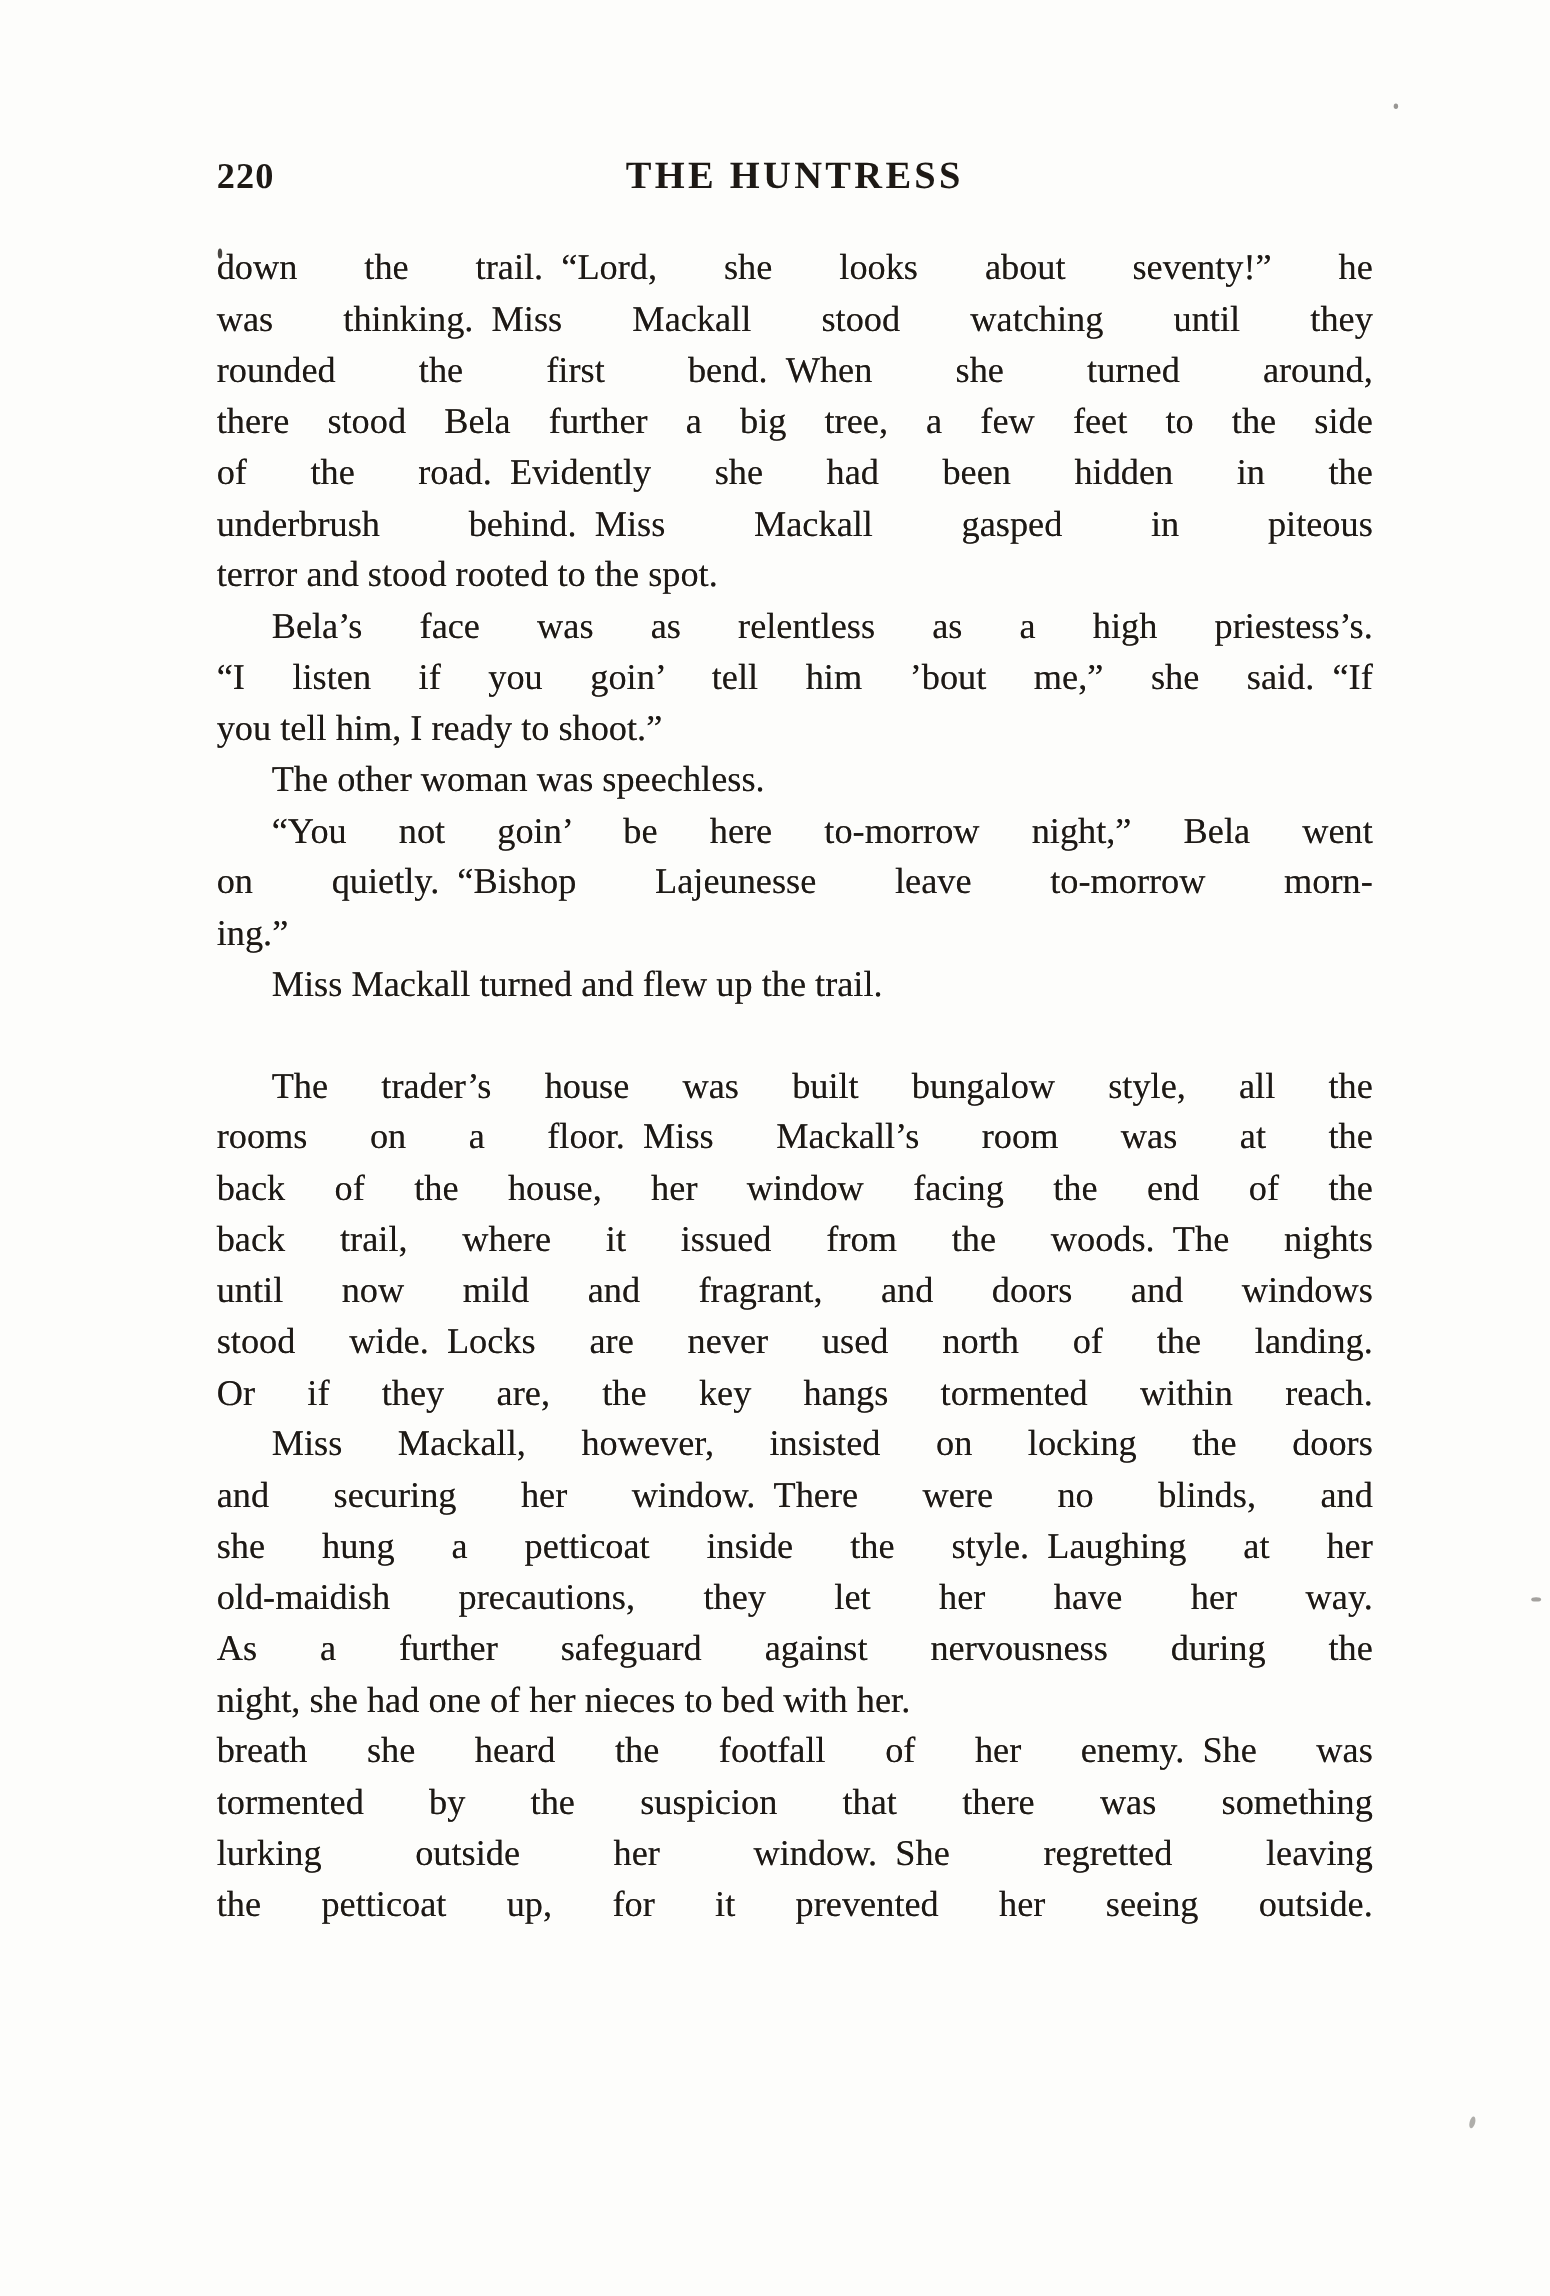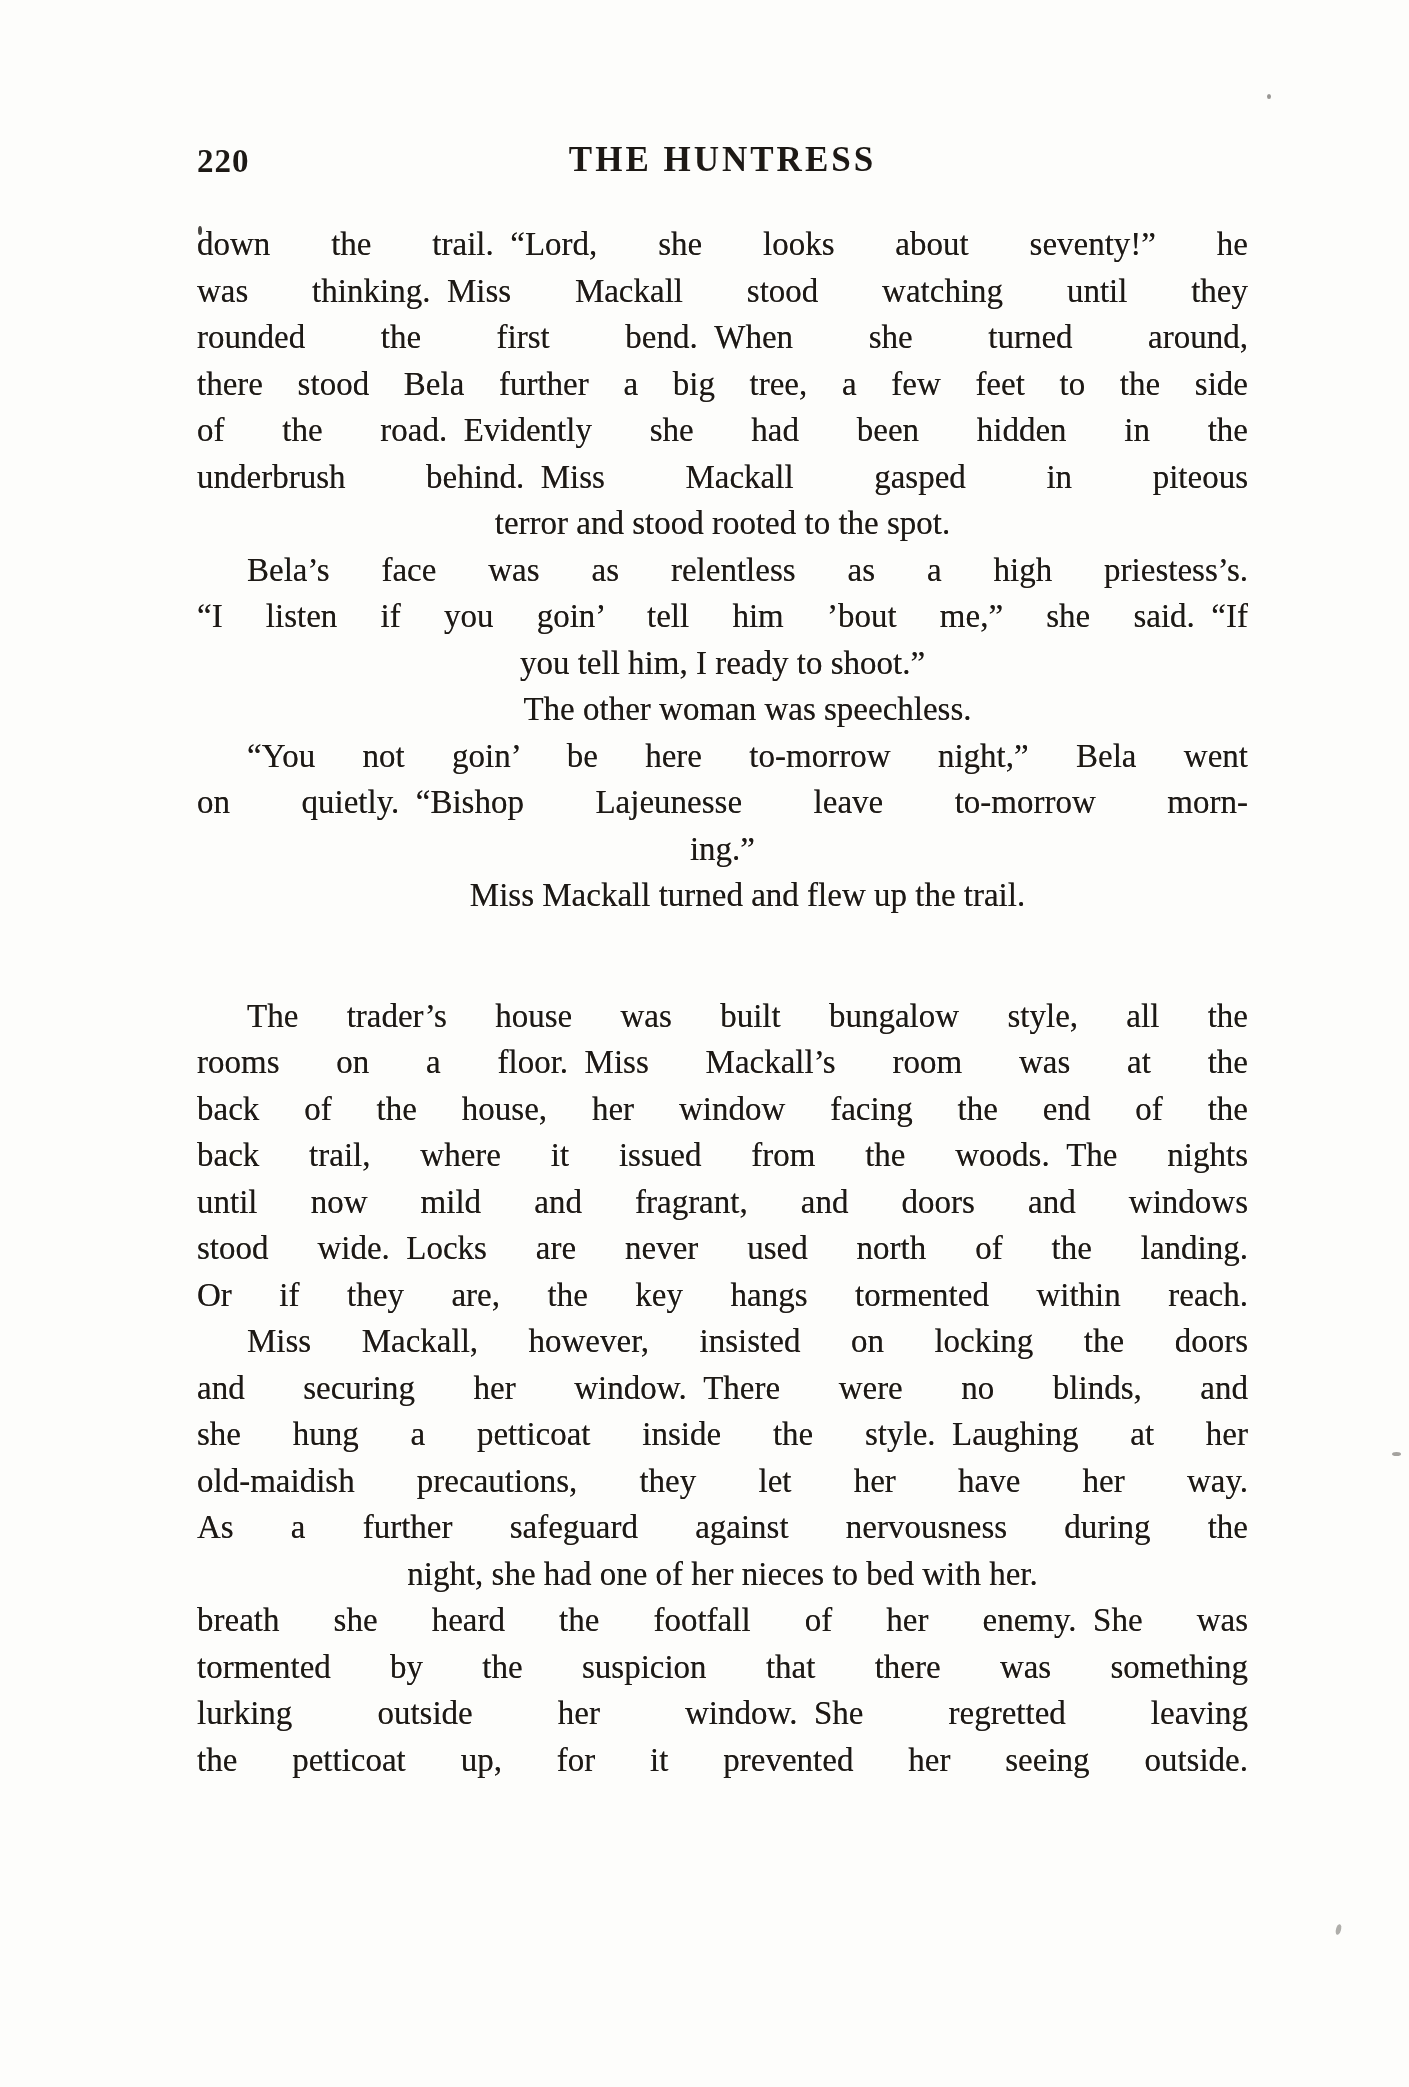--- a/index.html
+++ b/index.html
@@ -45,22 +45,22 @@
   .bodytext{
     position:absolute;
     left:197px;
     top:221px;
     width:1051px;
     font-size:33px;
     line-height:46.5px;
     text-shadow:0 0 0.6px rgba(29,25,21,0.65);
   }
   .para{margin:0;}
-  .para.sp{margin-top:74px;}
-  .line{min-height:46.5px;text-align:center;}
+  .para.sp{margin-top:46px;}
+  .line{min-height:46.5px;}
   .line.fill{
     text-align:justify;
     text-align-last:justify;
   }
   .line.ind{text-indent:50px;}
   .speck{
     position:absolute;
     background:var(--ink);
     border-radius:50%;
   }

